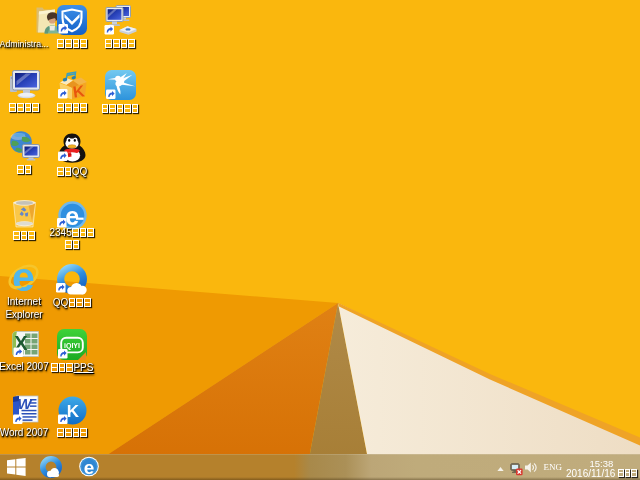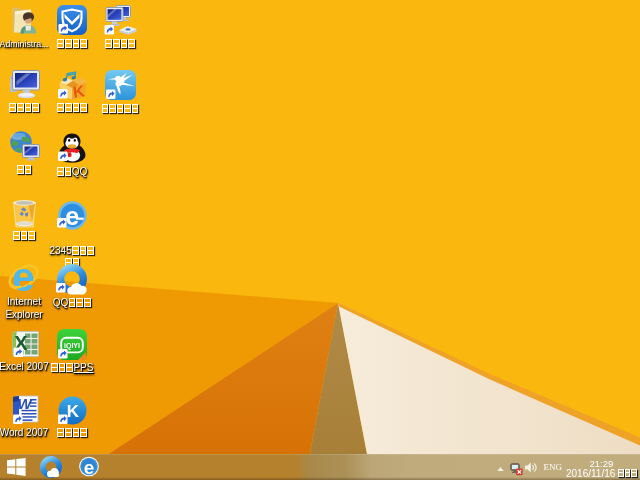--- a/index.html
+++ b/index.html
@@ -75,21 +75,21 @@
       <stop offset="0" stop-color="#3FAAE8"></stop>
         <stop offset="1" stop-color="#0E6CC6"></stop>
     </linearGradient>
     <linearGradient id="gIQ" x1="0" y1="0" x2="0" y2="1">
       <stop offset="0" stop-color="#3ED23A"></stop>
         <stop offset="1" stop-color="#1CAA22"></stop>
     </linearGradient>
   </defs>
 </svg>
 
-<div class="di" style="left:0;top:4.5px;">
+<div class="di" style="left:0;top:4.5px;padding-left:24px;">
   <svg width="28" height="30" viewBox="0 0 28 30">
     <path d="M2.5,2.5 L8.5,2.5 L10,4.5 L19.5,4.5 L19.5,27.5 L2.5,27.5 Z" fill="#DBBC6E"></path>
     <path d="M5,6.5 L21,4.5 L21,27.5 L4,27.5 Z" fill="#F3E6B4"></path>
     <path d="M5,6.5 L21,4.5 L20.5,7.5 L4.8,9.5 Z" fill="#FAF2D0"></path>
     <ellipse cx="18.5" cy="12" rx="5.6" ry="4.8" fill="#4A3526"></ellipse>
     <ellipse cx="18.2" cy="14.9" rx="3.5" ry="3.7" fill="#D8A37C"></ellipse>
     <path d="M13.9,15.5 C13.3,12.3 15.3,10.2 18.3,10.2 C21.3,10.2 23.3,12.2 22.9,15.3 C22.3,13.8 21.3,13.1 20.3,13.3 C17.8,13.9 15.6,14.4 13.9,15.5 Z" fill="#4A3526"></path>
     <path d="M10.5,28.5 C10.5,23 13.5,20.5 18.3,20.5 C23,20.5 26.3,23 26.3,28.5 Z" fill="#7FB596"></path>
     <path d="M15.5,21 L21,21 L20.5,25.5 L16,25.5 Z" fill="#EFEAE0"></path>
     <path d="M10.5,28.5 C10.8,24.5 12.2,22.2 14.8,21.2 L15.5,23 L13.8,28.5 Z" fill="#5E987C"></path>
@@ -226,21 +226,21 @@
 </div>
 
 <div class="di" style="left:48px;top:200.5px;">
   <svg width="31" height="29" viewBox="0 0 31 29">
     <circle cx="15.5" cy="14.5" r="14.2" fill="#6FB8EC"></circle>
     <circle cx="15.5" cy="14.5" r="11.8" fill="#2E8FE0"></circle>
     <text x="15.3" y="23.6" font-size="25" font-weight="bold" fill="#fff" text-anchor="middle" font-family="Liberation Sans">e</text>
     <rect x="19" y="16.6" width="7.6" height="2.2" fill="#fff"></rect>
     <use href="#sc" x="0" y="17"></use>
   </svg>
-  <div class="lbl" style="top:44px;">2345<span class="c"></span><span class="c"></span><span class="c"></span><br><span class="c"></span><span class="c"></span></div>
+  <div class="lbl" style="top:26px;">2345<span class="c"></span><span class="c"></span><span class="c"></span><br><span class="c"></span><span class="c"></span></div>
 </div>
 
 <div class="di" style="left:0;top:263.5px;">
   <svg width="32" height="30" viewBox="0 0 32 30">
     <ellipse cx="15.5" cy="13" rx="15.2" ry="9.2" fill="none" stroke="#F5C52C" stroke-width="2.5" transform="rotate(-32 15.5 13)"></ellipse>
     <text x="15.5" y="26.5" font-size="41" font-weight="bold" fill="#50B7EB" text-anchor="middle" font-family="Liberation Sans">e</text>
     <path d="M2.6,19.8 A 15.2,9.2 -32 0 0 13.5,22.8" fill="none" stroke="#F5C52C" stroke-width="2.5"></path>
   </svg>
   <div class="lbl" style="top:32.5px;">Internet<br>Explorer</div>
 </div>
@@ -355,14 +355,14 @@
   <rect x="3.4" y="7.4" width="3.2" height="1.4" fill="#5E5848"></rect>
   <rect x="2" y="8.8" width="6" height="1" fill="#5E5848"></rect>
   <rect x="6" y="5.6" width="6.6" height="6.6" rx="1.2" fill="#D8382E"></rect>
   <path d="M7.6,7.2 L11,10.6 M11,7.2 L7.6,10.6" stroke="#fff" stroke-width="1.3"></path>
 </svg>
 <svg class="tb" style="left:524.5px;top:462px;" width="12" height="11" viewBox="0 0 12 11">
   <polygon points="0,3.6 2.6,3.6 5.8,0.5 5.8,10.5 2.6,7.4 0,7.4" fill="#F5F2EA"></polygon>
   <path d="M7.4,3.2 A3,3 0 0 1 7.4,7.8 M9,1.4 A5,5 0 0 1 9,9.6" fill="none" stroke="#F5F2EA" stroke-width="1.2"></path>
 </svg>
 <div class="trayTxt" style="left:543.5px;top:462px;font-size:9px;font-family:Liberation Serif, serif;">ENG</div>
-<div class="trayTxt" style="left:589.5px;top:457.5px;font-size:9.5px;">21:29</div>
+<div class="trayTxt" style="left:589.5px;top:457.5px;font-size:9.5px;">15:38</div>
 <div class="trayTxt" style="left:566px;top:468px;font-size:10px;">2016/11/16 <span class="c c2"></span><span class="c c2"></span><span class="c c2"></span></div>
 
 </body></html>

